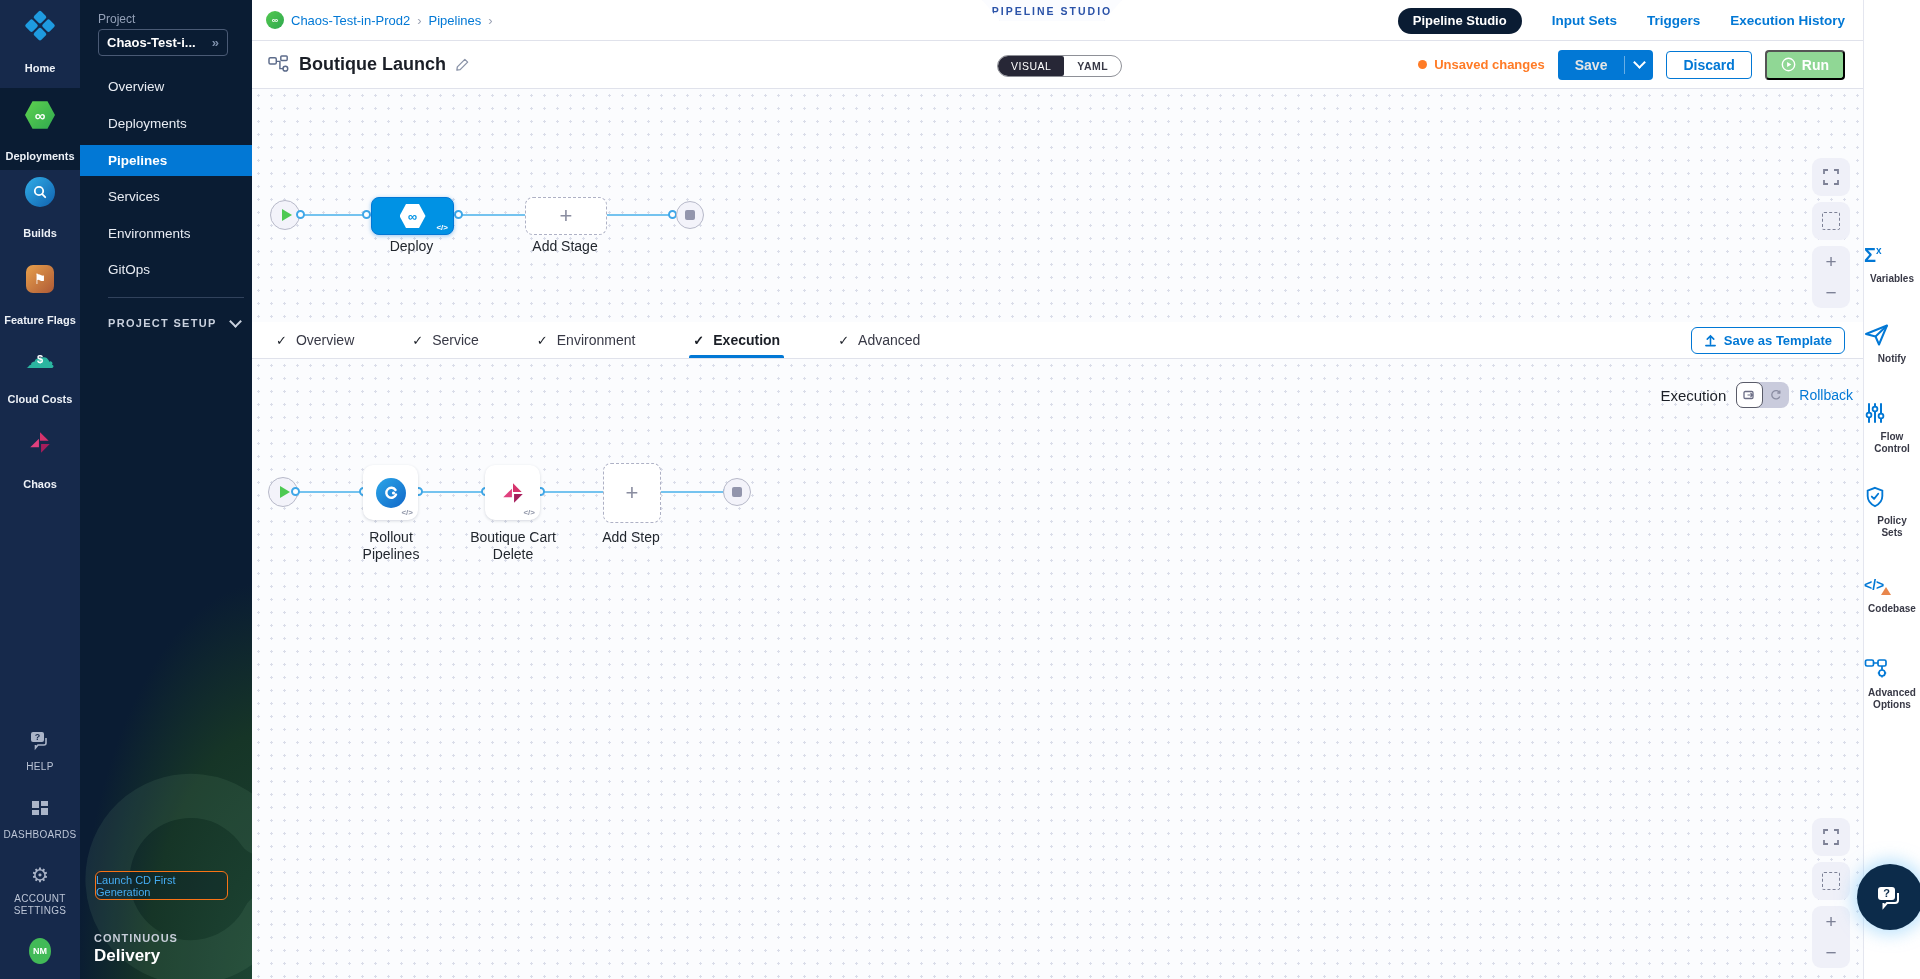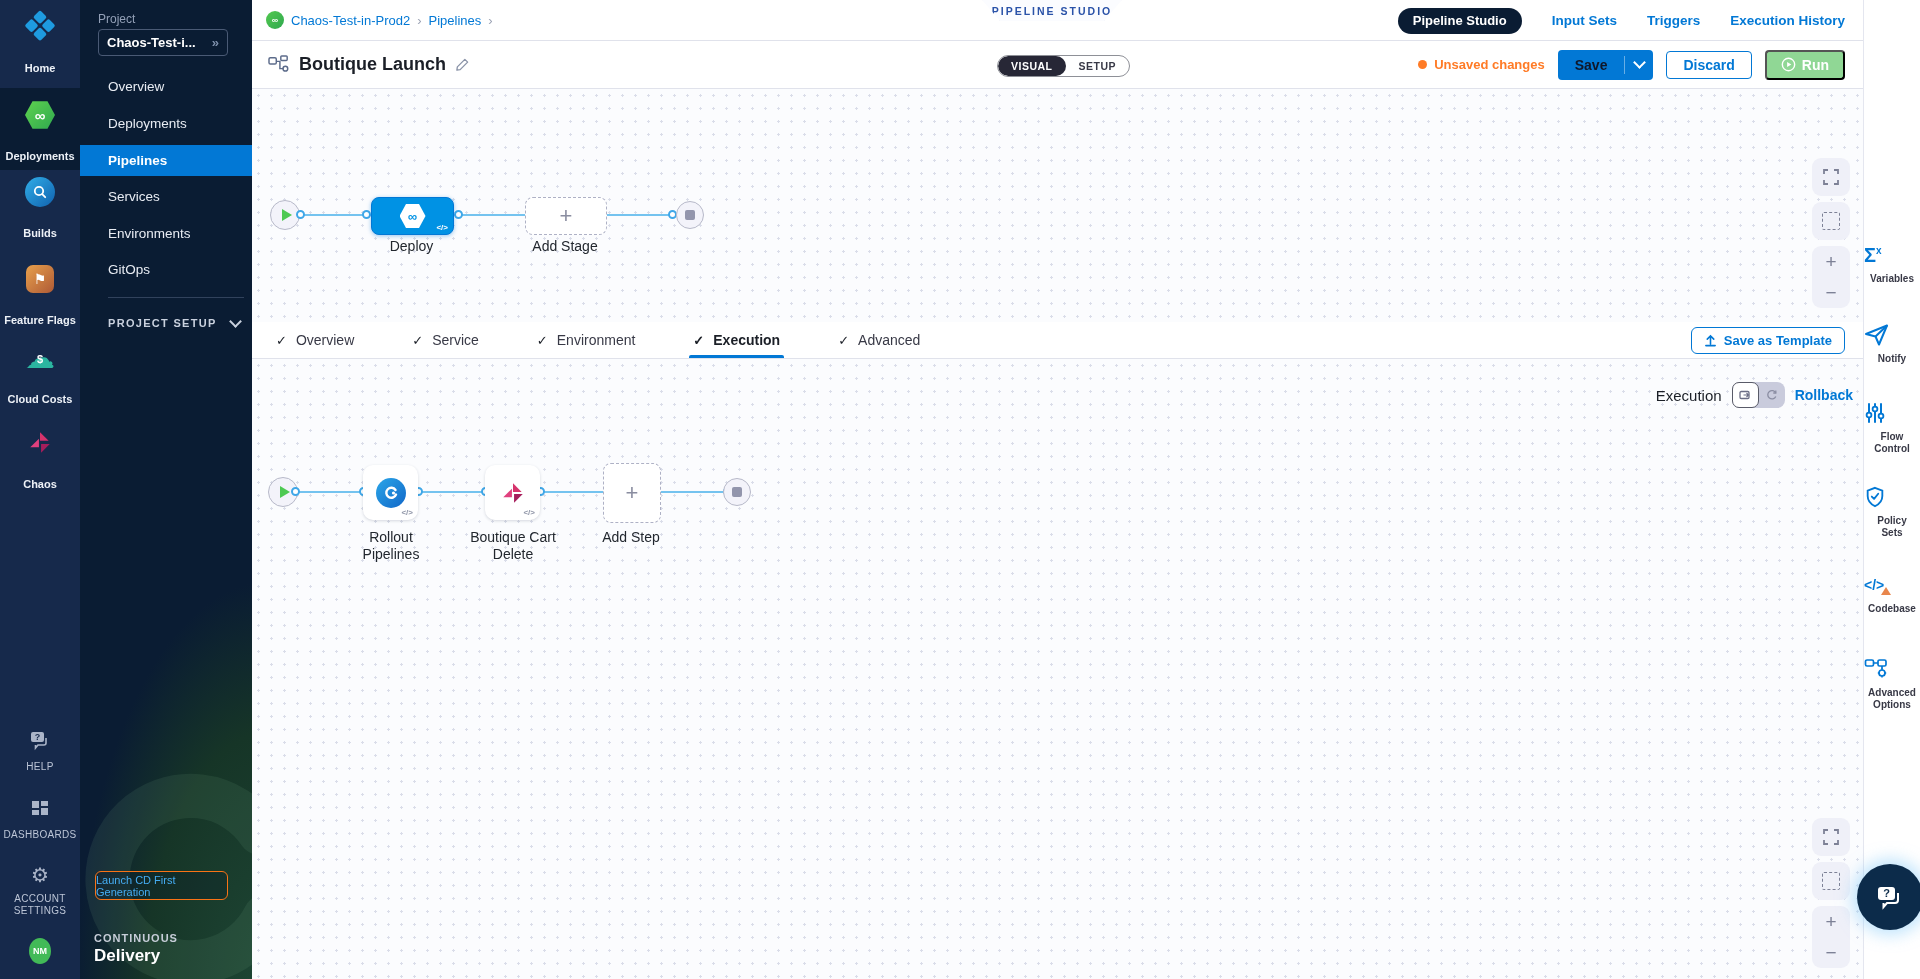--- a/index.html
+++ b/index.html
@@ -58,26 +58,26 @@
           display:flex;align-items:center;justify-content:center;color:#2A52A8;font-size:10.5px;font-weight:700;letter-spacing:2px;}
   .h1-nav{position:absolute;right:18px;top:0;height:41px;display:flex;align-items:center;gap:30px;}
   .pill-dark{background:#0A1C33;color:#fff;font-size:13px;font-weight:700;height:26px;border-radius:13px;
              display:flex;align-items:center;padding:0 15px;}
   .nav-link{color:#0278D5;font-size:13.5px;font-weight:700;}
 
   .h2{position:absolute;left:252px;top:41px;width:1611px;height:48px;background:#fff;border-bottom:1px solid #E0E2EB;box-sizing:border-box;z-index:4;}
   .title-grp{position:absolute;left:16px;top:0;height:47px;display:flex;align-items:center;gap:9px;}
   .title-txt{font-size:18px;font-weight:700;color:#1B1F27;}
   .vy-toggle{position:absolute;left:745px;top:14px;height:20px;border:1px solid #8E9097;border-radius:11px;display:flex;overflow:hidden;background:#fff;}
-  .vy-visual{background:#272736;color:#fff;font-size:10.5px;font-weight:700;letter-spacing:.5px;padding:0 13px;display:flex;align-items:center;border-radius:10px;}
+  .vy-visual{background:#272736;color:#fff;font-size:10.5px;font-weight:400;letter-spacing:.5px;padding:0 13px;display:flex;align-items:center;border-radius:2px;}
   .vy-yaml{color:#383946;font-size:10.5px;font-weight:700;letter-spacing:.5px;padding:0 13px;display:flex;align-items:center;}
   .h2-right{position:absolute;right:18px;top:0;height:47px;display:flex;align-items:center;gap:13px;}
   .unsaved{display:flex;align-items:center;gap:7px;color:#FF7B26;font-size:13px;font-weight:700;}
   .unsaved .dot{width:9px;height:9px;border-radius:50%;background:#FF7B26;}
-  .btn-save{height:30px;background:#0278D5;border-radius:4px;display:flex;align-items:center;color:#0f172a;font-size:14px;font-weight:700;overflow:hidden;}
+  .btn-save{height:30px;background:#0278D5;border-radius:4px;display:flex;align-items:center;color:#e5e5e5;font-size:14px;font-weight:700;overflow:hidden;}
   .btn-save .main{padding:0 17px;}
   .btn-save .sep{width:1px;height:18px;background:rgba(255,255,255,.4);}
   .btn-save .dd{width:28px;height:30px;display:flex;align-items:center;justify-content:center;}
   .chev-w{width:7px;height:7px;border-right:2px solid #fff;border-bottom:2px solid #fff;transform:rotate(45deg);margin-top:-4px;}
   .btn-discard{height:28px;border:1px solid #0278D5;border-radius:4px;background:#fff;color:#0278D5;font-size:14px;font-weight:700;
                display:flex;align-items:center;padding:0 16px;}
   .btn-run{height:30px;border-radius:4px;background:#90D795;color:#fff;font-size:14px;font-weight:700;
            display:flex;align-items:center;gap:6px;padding:0 14px;}
 
   
@@ -124,21 +124,21 @@
   .btn-template{position:absolute;right:18px;top:5px;height:27px;border:1px solid #0278D5;border-radius:6px;background:#fff;
                 color:#0278D5;font-size:13px;font-weight:700;display:flex;align-items:center;gap:7px;padding:0 12px;}
 
   
   .exec-row{position:absolute;right:10px;top:23px;display:flex;align-items:center;gap:10px;}
   .exec-lbl{font-size:15px;color:#1B1F27;}
   .mode-toggle{width:53px;height:26px;background:#C9CBDC;border-radius:8px;display:flex;align-items:center;}
   .mode-seg-on{width:27px;height:26px;background:#fff;border:1px solid #595B68;border-radius:7px;box-sizing:border-box;
                display:flex;align-items:center;justify-content:center;}
   .mode-seg-off{flex:1;display:flex;align-items:center;justify-content:center;}
-  .rollback-lbl{font-size:14px;font-weight:700;color:#0278D5;}
+  .rollback-lbl{font-size:14px;font-weight:400;color:#0278D5;}
 
   
   .rail{position:absolute;left:1863px;top:0;width:57px;height:979px;background:#fff;border-left:1px solid #E4E6EF;box-sizing:border-box;z-index:7;}
   .rail-item{position:absolute;left:0;width:56px;text-align:center;}
   .rail-icon{height:30px;display:flex;align-items:center;color:#0278D5;}
   .rail-lbl{font-size:10px;font-weight:700;color:#383946;line-height:12px;margin-top:3px;}
   .sigma{font-size:20px;font-weight:700;color:#0278D5;}
   .sigma sup{font-size:10px;}
   .codebase-txt{font-size:14px;font-weight:700;color:#0278D5;position:relative;}
   .codebase-warn{position:absolute;right:-7px;bottom:-2px;width:0;height:0;border-left:5px solid transparent;border-right:5px solid transparent;border-bottom:8px solid #E8864C;}
@@ -306,21 +306,21 @@
           <circle cx="19" cy="15" r="2.6" fill="none" stroke="#5C6B8A" stroke-width="1.6"></circle>
         </svg>
       <span class="title-txt">Boutique Launch</span>
       <svg width="15" height="15" viewBox="0 0 16 16">
           <path d="M10.5 2.5 L13.5 5.5 L5.5 13.5 L2 14 L2.5 10.5 Z" fill="none" stroke="#8A93A8" stroke-width="1.4" stroke-linejoin="round"></path>
         </svg>
     </div>
 
     <div class="vy-toggle">
       <span class="vy-visual">VISUAL</span>
-      <span class="vy-yaml">SETUP</span>
+      <span class="vy-yaml">YAML</span>
     </div>
 
     <div class="h2-right">
       <span class="unsaved">
         <span class="dot"></span>
         <span>Unsaved changes</span>
       </span>
       <div class="btn-save">
         <span class="main">Save</span>
         <span class="sep"></span>

